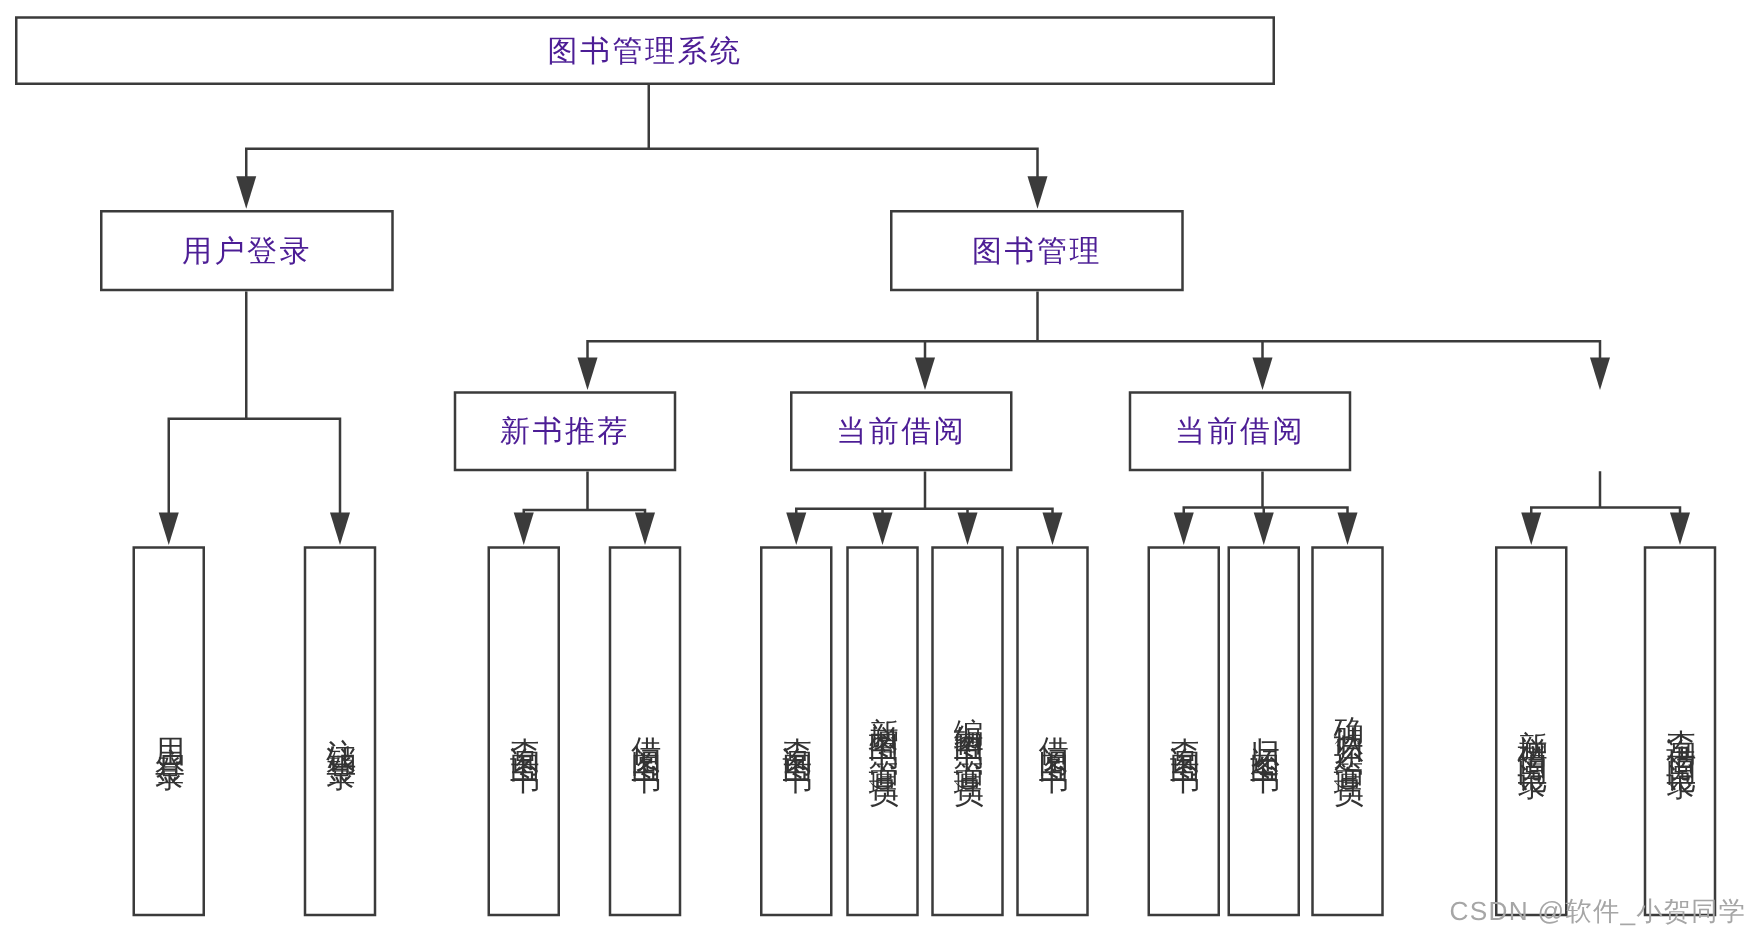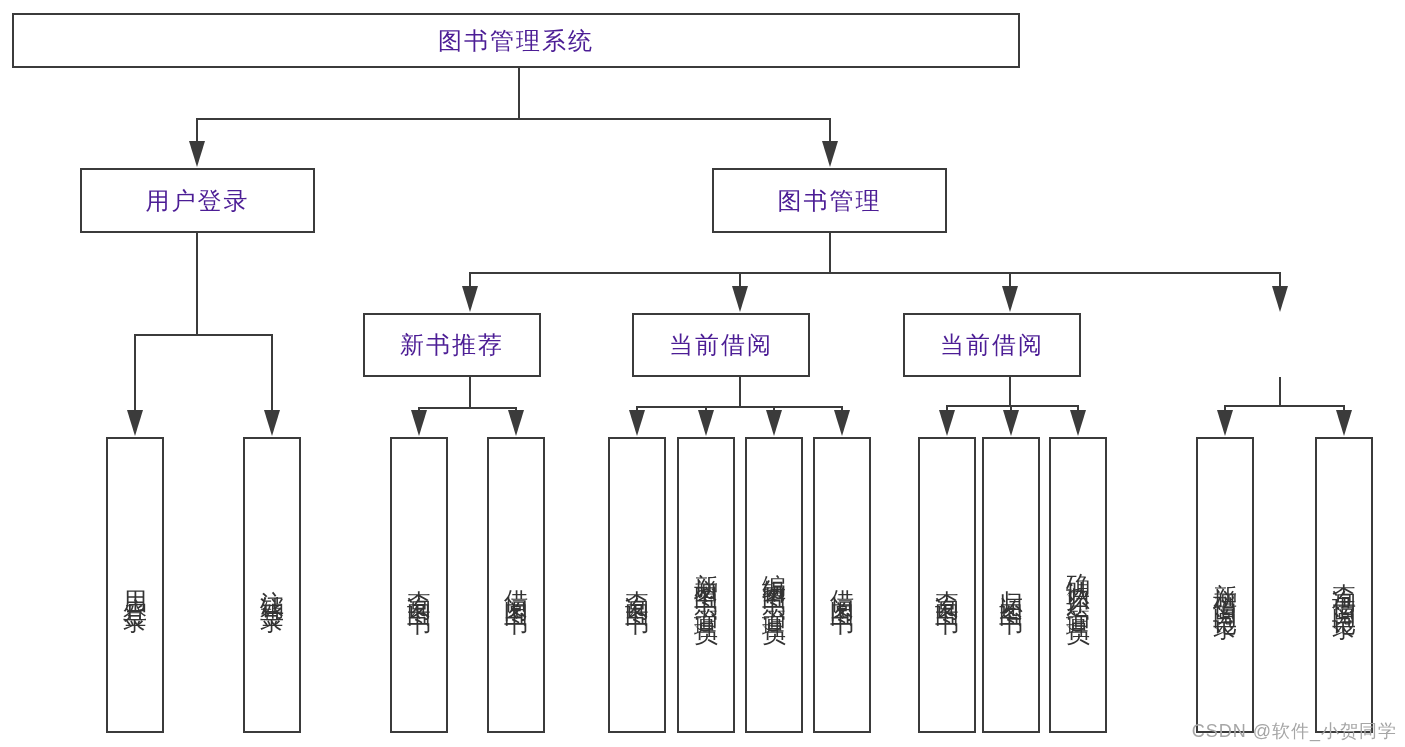--- a/index.html
+++ b/index.html
@@ -51,21 +51,21 @@
     writing-mode: vertical-rl;
     text-orientation: mixed;
     font-size: 24px;
     letter-spacing: 7px;
     line-height: 1;
   }
   #watermark {
     position: absolute;
     right: 8px;
     bottom: 4px;
-    font-size: 18px;
+    font-size: 21px;
     color: #a6a6a6;
     letter-spacing: 1px;
   }
 </style>
 </head>
 <body>
 
 <div id="stage">
 
   <svg id="wires" viewBox="0 0 1405 747" xmlns="http://www.w3.org/2000/svg">

